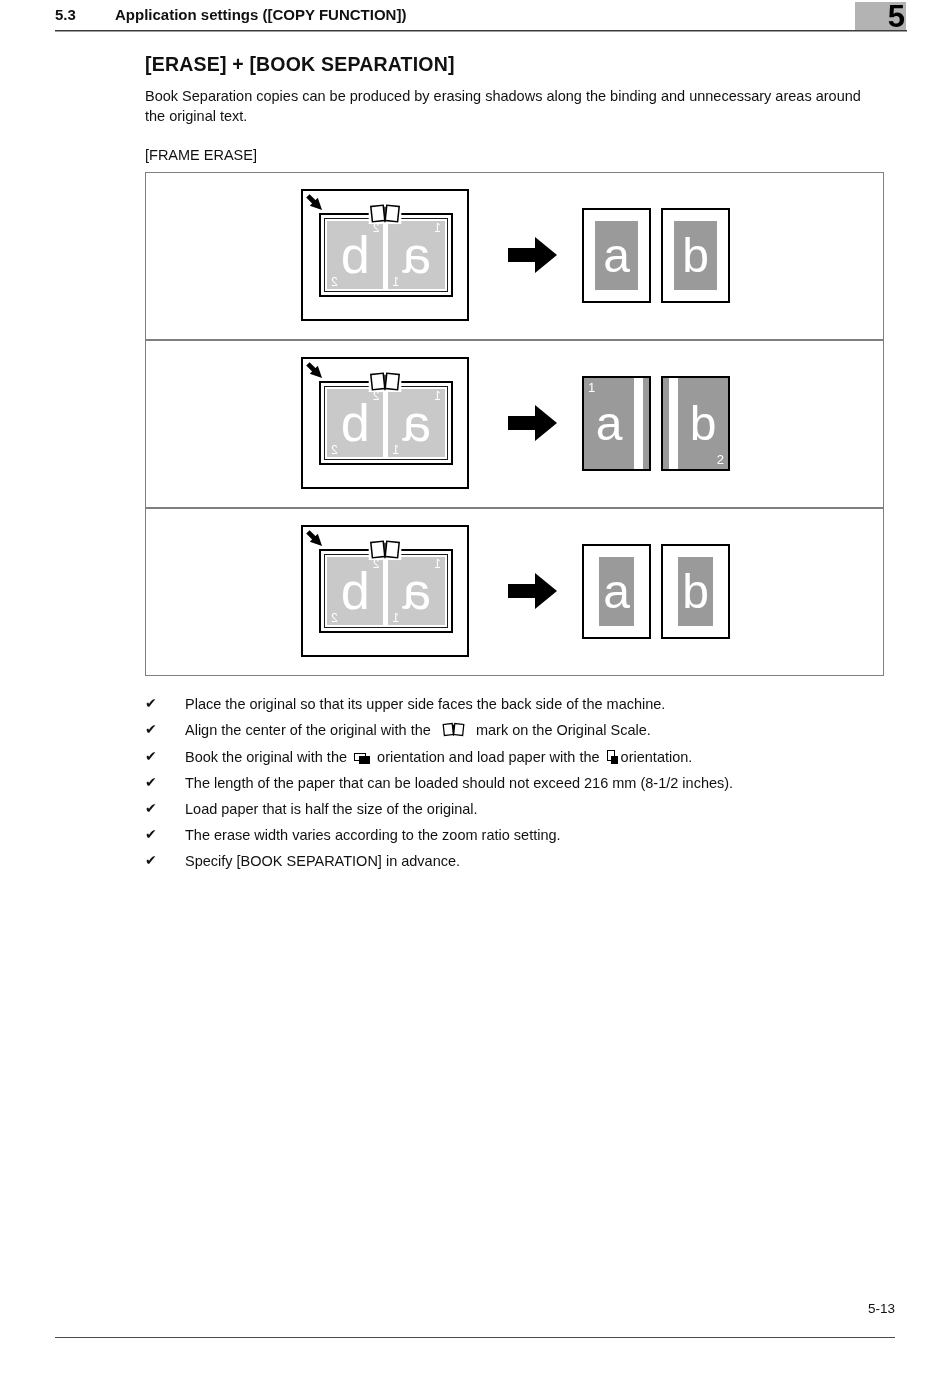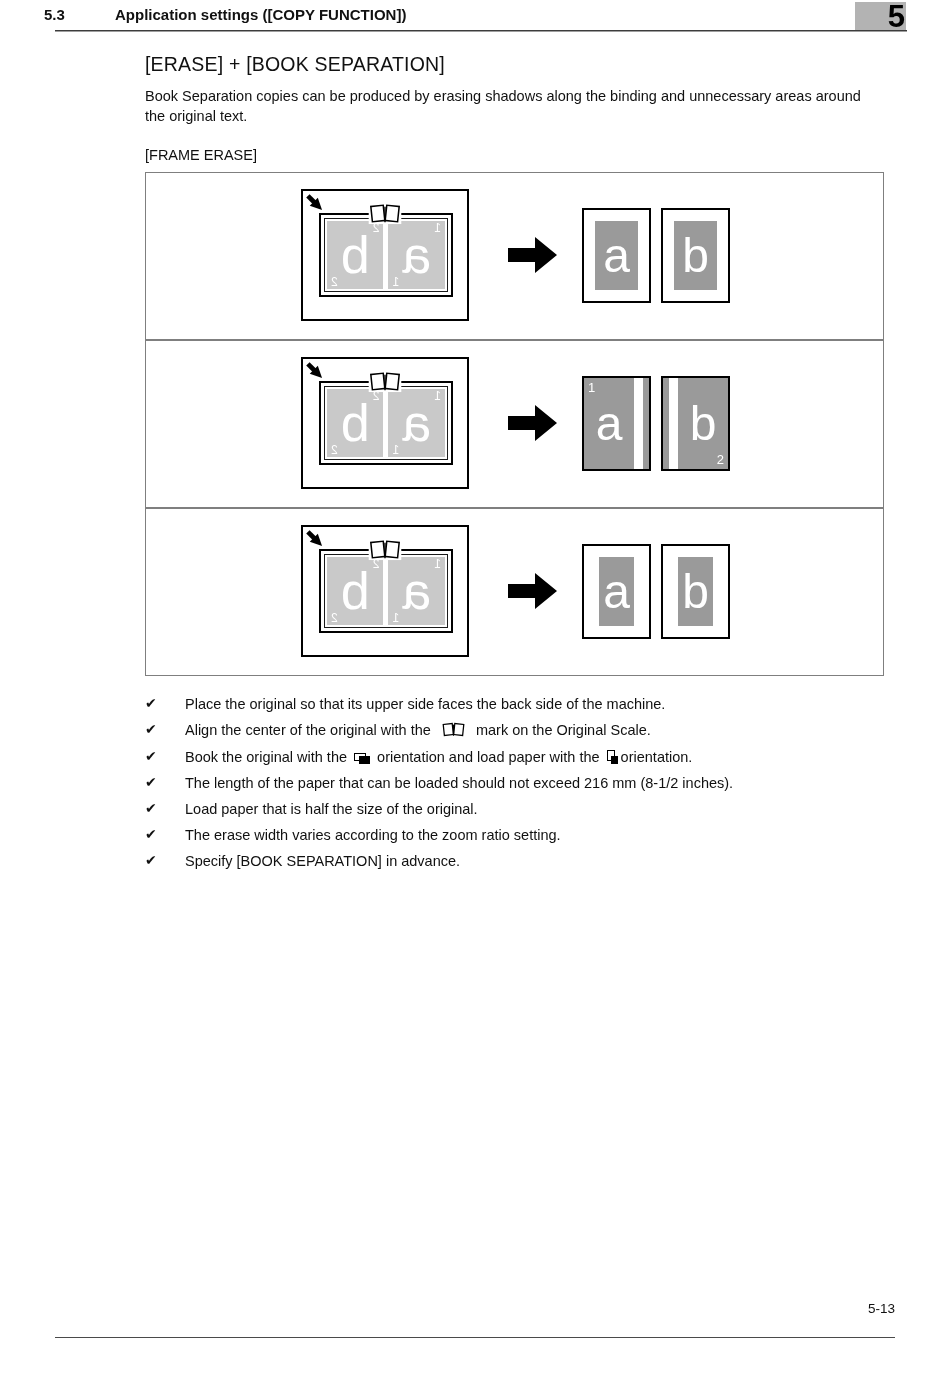--- a/index.html
+++ b/index.html
@@ -6,29 +6,29 @@
   html,body { background:#fff; }
   .page {
     position: relative;
     width: 950px; height: 1379px;
     background: #fff;
     font-family: "Liberation Sans", sans-serif;
     color: #111;
     overflow: hidden;
   }
   
-  .hdr-num   { position:absolute; left:44px;  top:6px; font-size:15px; font-weight:bold; }
+  .hdr-num   { position:absolute; left:55px;  top:6px; font-size:15px; font-weight:bold; }
   .hdr-title { position:absolute; left:115px; top:6px; font-size:15px; font-weight:bold;text-align:right; }
   .hdr-rule  { position:absolute; left:55px; top:30px; width:852px; height:2px;
                background:#3c3c3c; border-bottom:1px solid #9e9e9e; }
   .chapter-tab { position:absolute; left:855px; top:2px; width:51px; height:28px; background:#b3b3b3; }
   .chapter-num { position:absolute; right:1px; top:-1px; font-size:31px; font-weight:bold; line-height:1.05; color:#000; }
   
   .content { position:absolute; left:145px; top:53px; width:741px; }
-  .doc-title { font-size:19.5px; font-weight:normal; letter-spacing:0.2px; margin-bottom:11px; }
+  .doc-title { font-size:19.5px; font-weight:bold; letter-spacing:0.2px; margin-bottom:11px; }
   .intro { font-size:14.5px; line-height:1.36; width:735px; margin-bottom:12px; }
   .fig-label { font-size:14.5px; margin:26px 0 9px 0; }
   .fig-label.first { margin-top:21px; }
   .figure { position:relative; width:739px; height:168px; border:1px solid #7f7f7f; background:#fff; }
   
   .platen { position:absolute; left:155px; top:16px; width:168px; height:132px; border:2px solid #000; background:#fff; }
   .corner-arrow { position:absolute; left:3px; top:3px; width:17px; height:17px; }
   .platen-book-icon { position:absolute; left:50%; top:11px; transform:translateX(-50%); width:36px; height:23px; z-index:3; }
   .book-area { position:absolute; left:16px; top:22px; right:14px; bottom:22px; border:2px solid #000; padding:3px; }
   .spread-frame { width:100%; height:100%; border:1px solid #1a1a1a; padding:2px; }

